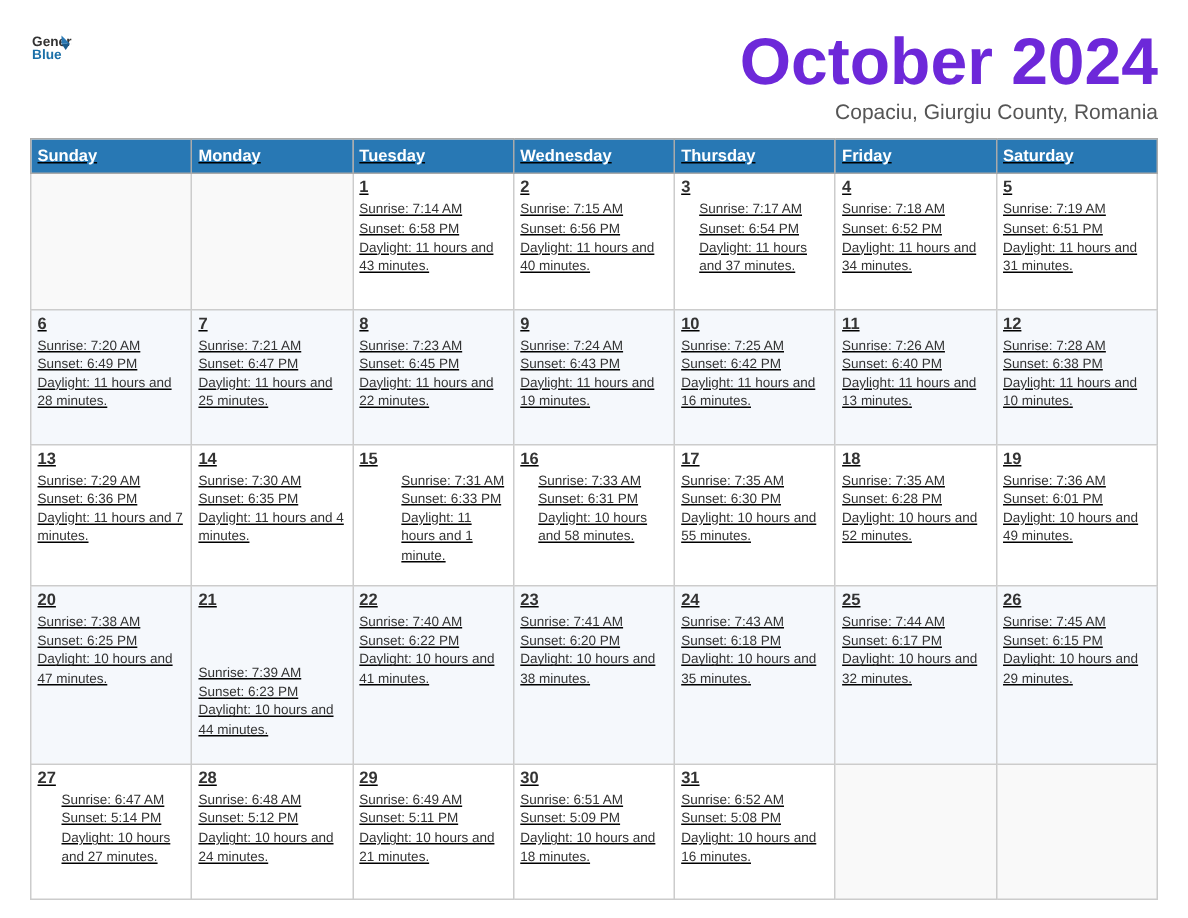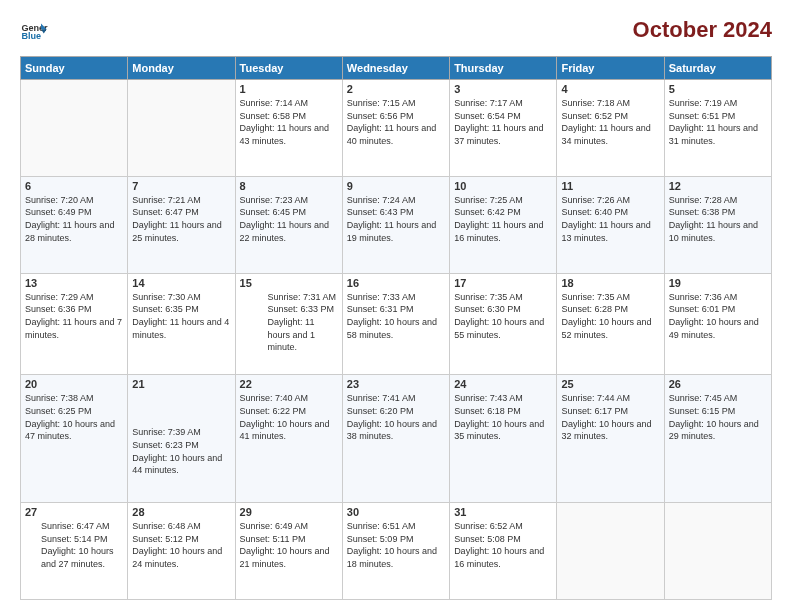--- a/index.html
+++ b/index.html
@@ -29,35 +29,36 @@
       gap: 4px;
     }
     .logo-icon {
       width: 28px;
       height: 28px;
     }
     .title-block {
       text-align: right;
     }
     .month-title {
-      font-size: 22px;
+      font-size: 44px;
       font-weight: bold;
-      color: #7f1d1d;
+      color: #6d28d9;
       line-height: 1.1;
     }
     .subtitle {
       font-size: 14px;
       color: #555;
     }
     .calendar {
       flex: 1;
       border: 1px solid #ccc;
       border-collapse: collapse;
       width: 100%;
       table-layout: fixed;
+      text-decoration: underline;
     }
     .calendar th {
       background-color: #2878b4;
       color: #fff;
       font-size: 11px;
       font-weight: bold;
       padding: 5px 4px;
       text-align: left;
       border: 1px solid #aaa;
     }
@@ -102,20 +103,21 @@
     <div class="logo">
       <svg class="logo-icon" viewBox="0 0 40 40" xmlns="http://www.w3.org/2000/svg">
         <text x="2" y="18" font-size="13" font-weight="bold" fill="#333">General</text>
         <text x="2" y="30" font-size="13" font-weight="bold" fill="#1a6fa8">Blue</text>
         <polygon points="30,8 38,16 30,16" fill="#2878b4"></polygon>
         <polygon points="30,16 38,16 34,22" fill="#1a5a8a"></polygon>
       </svg>
     </div>
     <div class="title-block">
       <div class="month-title">October 2024</div>
+      <div class="subtitle">Copaciu, Giurgiu County, Romania</div>
     </div>
   </div>
 
   <table class="calendar">
     <thead>
       <tr class="header-row">
         <th>Sunday</th>
         <th>Monday</th>
         <th>Tuesday</th>
         <th>Wednesday</th>
@@ -135,21 +137,21 @@
 Daylight: 11 hours and 43 minutes.</div>
           </td>
           <td>
             <span class="day-num">2</span>
             <div class="day-info" style="white-space: pre-line;">Sunrise: 7:15 AM
 Sunset: 6:56 PM
 Daylight: 11 hours and 40 minutes.</div>
           </td>
           <td>
             <span class="day-num">3</span>
-            <div class="day-info" style="white-space: pre-line;">Sunrise: 7:17 AM
+            <div class="day-info" style="white-space: pre-line; margin-left: 12px;">Sunrise: 7:17 AM
 Sunset: 6:54 PM
 Daylight: 11 hours and 37 minutes.</div>
           </td>
           <td>
             <span class="day-num">4</span>
             <div class="day-info" style="white-space: pre-line;">Sunrise: 7:18 AM
 Sunset: 6:52 PM
 Daylight: 11 hours and 34 minutes.</div>
           </td>
           <td>
@@ -217,21 +219,21 @@
 Daylight: 11 hours and 4 minutes.</div>
           </td>
           <td>
             <span class="day-num">15</span>
             <div class="day-info" style="white-space: pre-line; margin-left: 28px;">Sunrise: 7:31 AM
 Sunset: 6:33 PM
 Daylight: 11 hours and 1 minute.</div>
           </td>
           <td>
             <span class="day-num">16</span>
-            <div class="day-info" style="white-space: pre-line;">Sunrise: 7:33 AM
+            <div class="day-info" style="white-space: pre-line; margin-left: 12px;">Sunrise: 7:33 AM
 Sunset: 6:31 PM
 Daylight: 10 hours and 58 minutes.</div>
           </td>
           <td>
             <span class="day-num">17</span>
             <div class="day-info" style="white-space: pre-line;">Sunrise: 7:35 AM
 Sunset: 6:30 PM
 Daylight: 10 hours and 55 minutes.</div>
           </td>
           <td>

